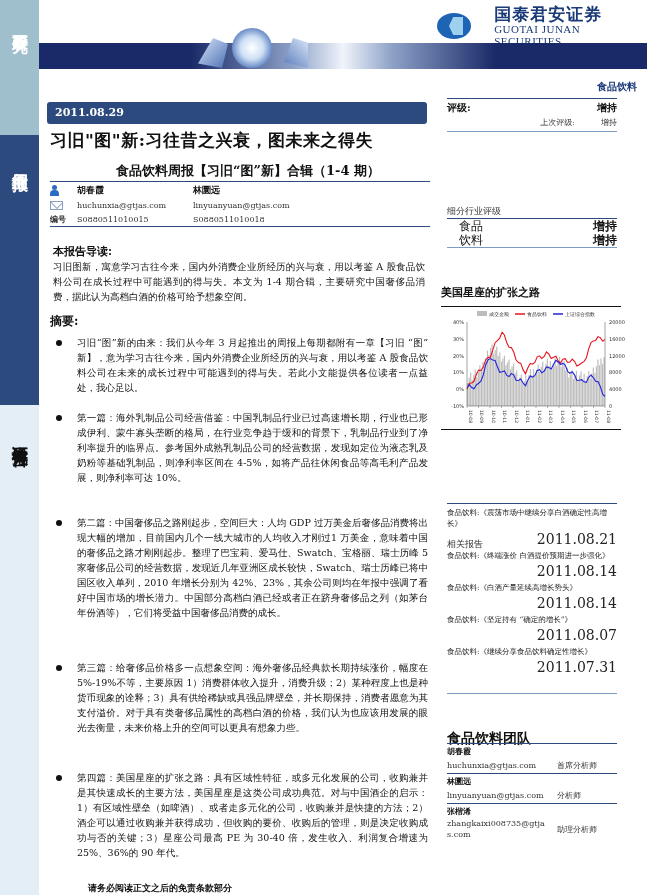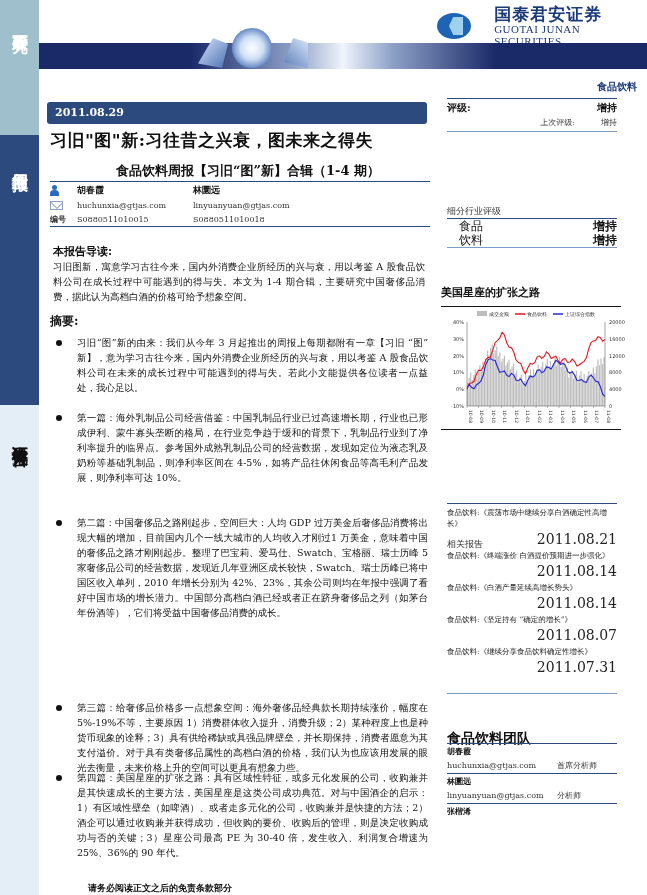--- a/index.html
+++ b/index.html
@@ -56,21 +56,21 @@
   .ico-label { font-size: 8px; font-weight: bold; }
 
   .guide-h { position: absolute; left: 53px; top: 244px; font-size: 11px; font-weight: bold; }
   .guide-p { position: absolute; left: 53px; top: 259px; width: 372px; font-size: 9.5px; line-height: 15px; text-align: justify; }
   .summary-h { position: absolute; left: 50px; top: 313px; font-size: 12px; font-weight: bold; }
 
   .bullet { position: absolute; left: 56px; width: 372px; font-size: 9.5px; line-height: 15px; }
   .bullet .dot { position: absolute; left: 0; top: 5px; width: 6px; height: 6px; border-radius: 50%; background: #111; }
   .bullet .txt { margin-left: 21px; text-align: justify; }
   .bullet b { font-weight: normal; }
-  .b1 { top: 335px; } .b2 { top: 410px; } .b3 { top: 515px; } .b4 { top: 700px; } .b5 { top: 770px; }
+  .b1 { top: 335px; } .b2 { top: 410px; } .b3 { top: 515px; } .b4 { top: 660px; } .b5 { top: 770px; }
 
   .footer-note { position: absolute; left: 88px; top: 882px; font-size: 9px; font-weight: bold; }
 
   
   .rating-box { position: absolute; left: 447px; top: 98px; width: 170px; border-top: 1.5px solid #2c4a7e; border-bottom: 1.5px solid #7c9cc4; height: 34px; }
   .rating-row { display: flex; justify-content: space-between; font-size: 10px; font-weight: bold; padding-top: 2px; }
   .prev-row { display: flex; justify-content: flex-end; gap: 26px; font-size: 8px; color: #333; margin-top: 2px; }
 
   .subrating-h { position: absolute; left: 447px; top: 205px; font-size: 9px; color: #333; }
   .subrating { position: absolute; left: 447px; top: 218px; width: 170px; border-top: 1.5px solid #2c4a7e; border-bottom: 1.5px solid #7c9cc4; }
@@ -387,14 +387,18 @@
   </div>
   <div class="tm">
     <div class="nm">林圜远</div>
     <div class="row">
         <span class="em">linyuanyuan@gtjas.com</span>
         <span class="role">分析师</span>
       </div>
   </div>
   <div class="tm last">
     <div class="nm">张楷浠</div>
+    <div class="row">
+        <span class="em">zhangkaixi008735@gtjas.com</span>
+        <span class="role">助理分析师</span>
+      </div>
   </div>
 </div>
 
 </body></html>

